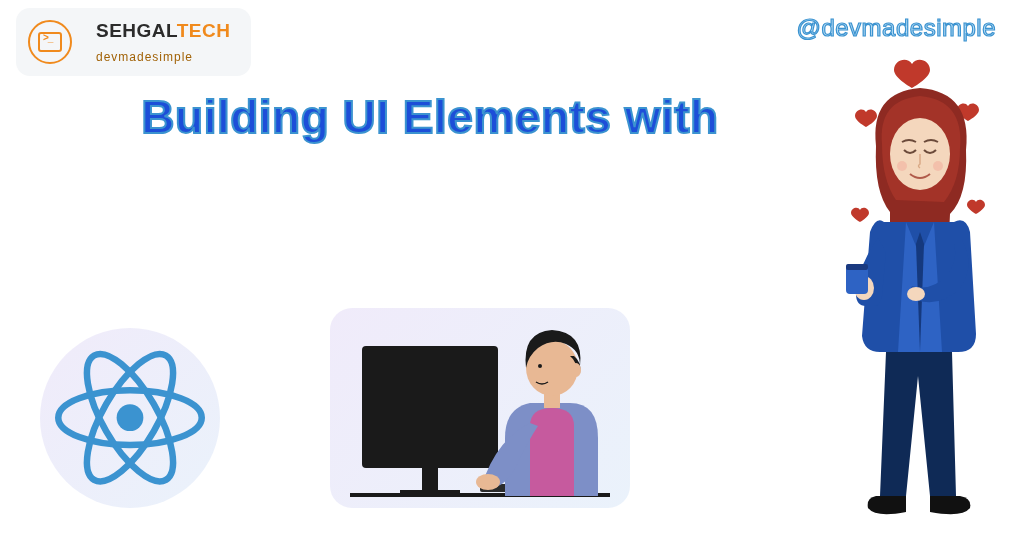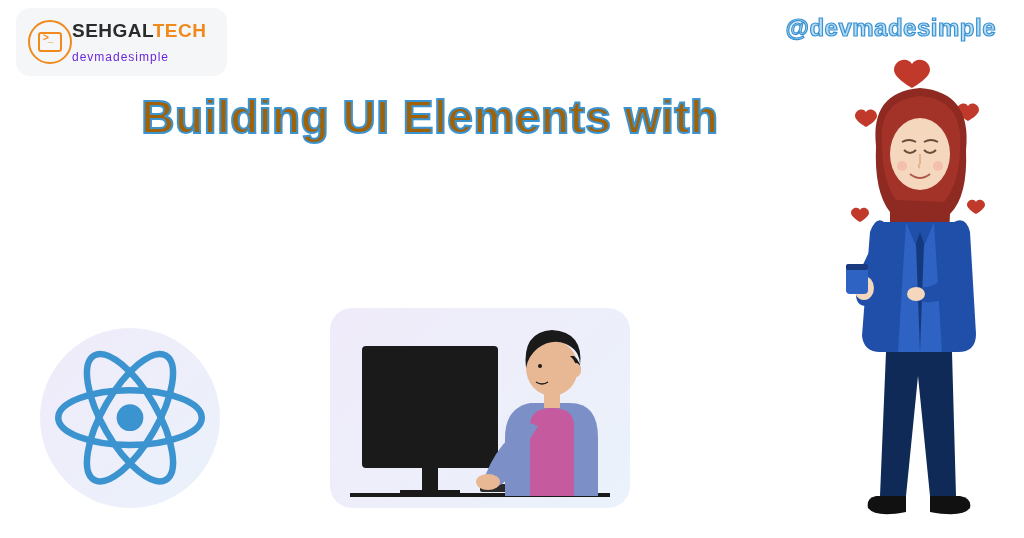--- a/index.html
+++ b/index.html
@@ -15,21 +15,21 @@
     
     .logo-card {
       position: absolute;
       top: 8px;
       left: 16px;
       background: #f4f6f8;
       border-radius: 14px;
       padding: 12px 20px 12px 12px;
       display: flex;
       align-items: center;
-      gap: 0;
+      gap: 24px;
     }
     .logo-badge {
       width: 44px;
       height: 44px;
       border-radius: 50%;
       border: 2px solid #f08a1d;
       display: flex;
       align-items: center;
       justify-content: center;
     }
@@ -52,49 +52,49 @@
     }
     .logo-text { display: flex; flex-direction: column; line-height: 1; }
     .logo-main {
       font-weight: 800;
       font-size: 19px;
       letter-spacing: 0.5px;
     }
     .logo-main .dark { color: #2b2b2b; }
     .logo-main .orange { color: #f08a1d; }
     .logo-sub {
-      color: #6d28d9;
+      color: #a16207;
       font-size: 12px;
       letter-spacing: 1px;
       margin-top: 11px;
     }
 
     
     .handle {
       position: absolute;
       top: 14px;
       right: 28px;
-      font-weight: 700;
+      font-weight: 400;
       font-size: 24px;
       color: #b7dcf5;
       -webkit-text-stroke: 1.2px #3b93d0;
       letter-spacing: 0.5px;
     }
 
     
     .title {
       position: absolute;
       top: 88px;
       left: 60px;
       width: 740px;
       text-align: center;
       font-weight: 800;
       font-size: 46px;
       line-height: 1.3;
-      color: #a16207;
+      color: #1d4ed8;
       -webkit-text-stroke: 2px #3b93d0;
       letter-spacing: 0.5px;
     }
 
     
     .react-tile {
       position: absolute;
       left: 40px;
       bottom: 30px;
       width: 180px;

